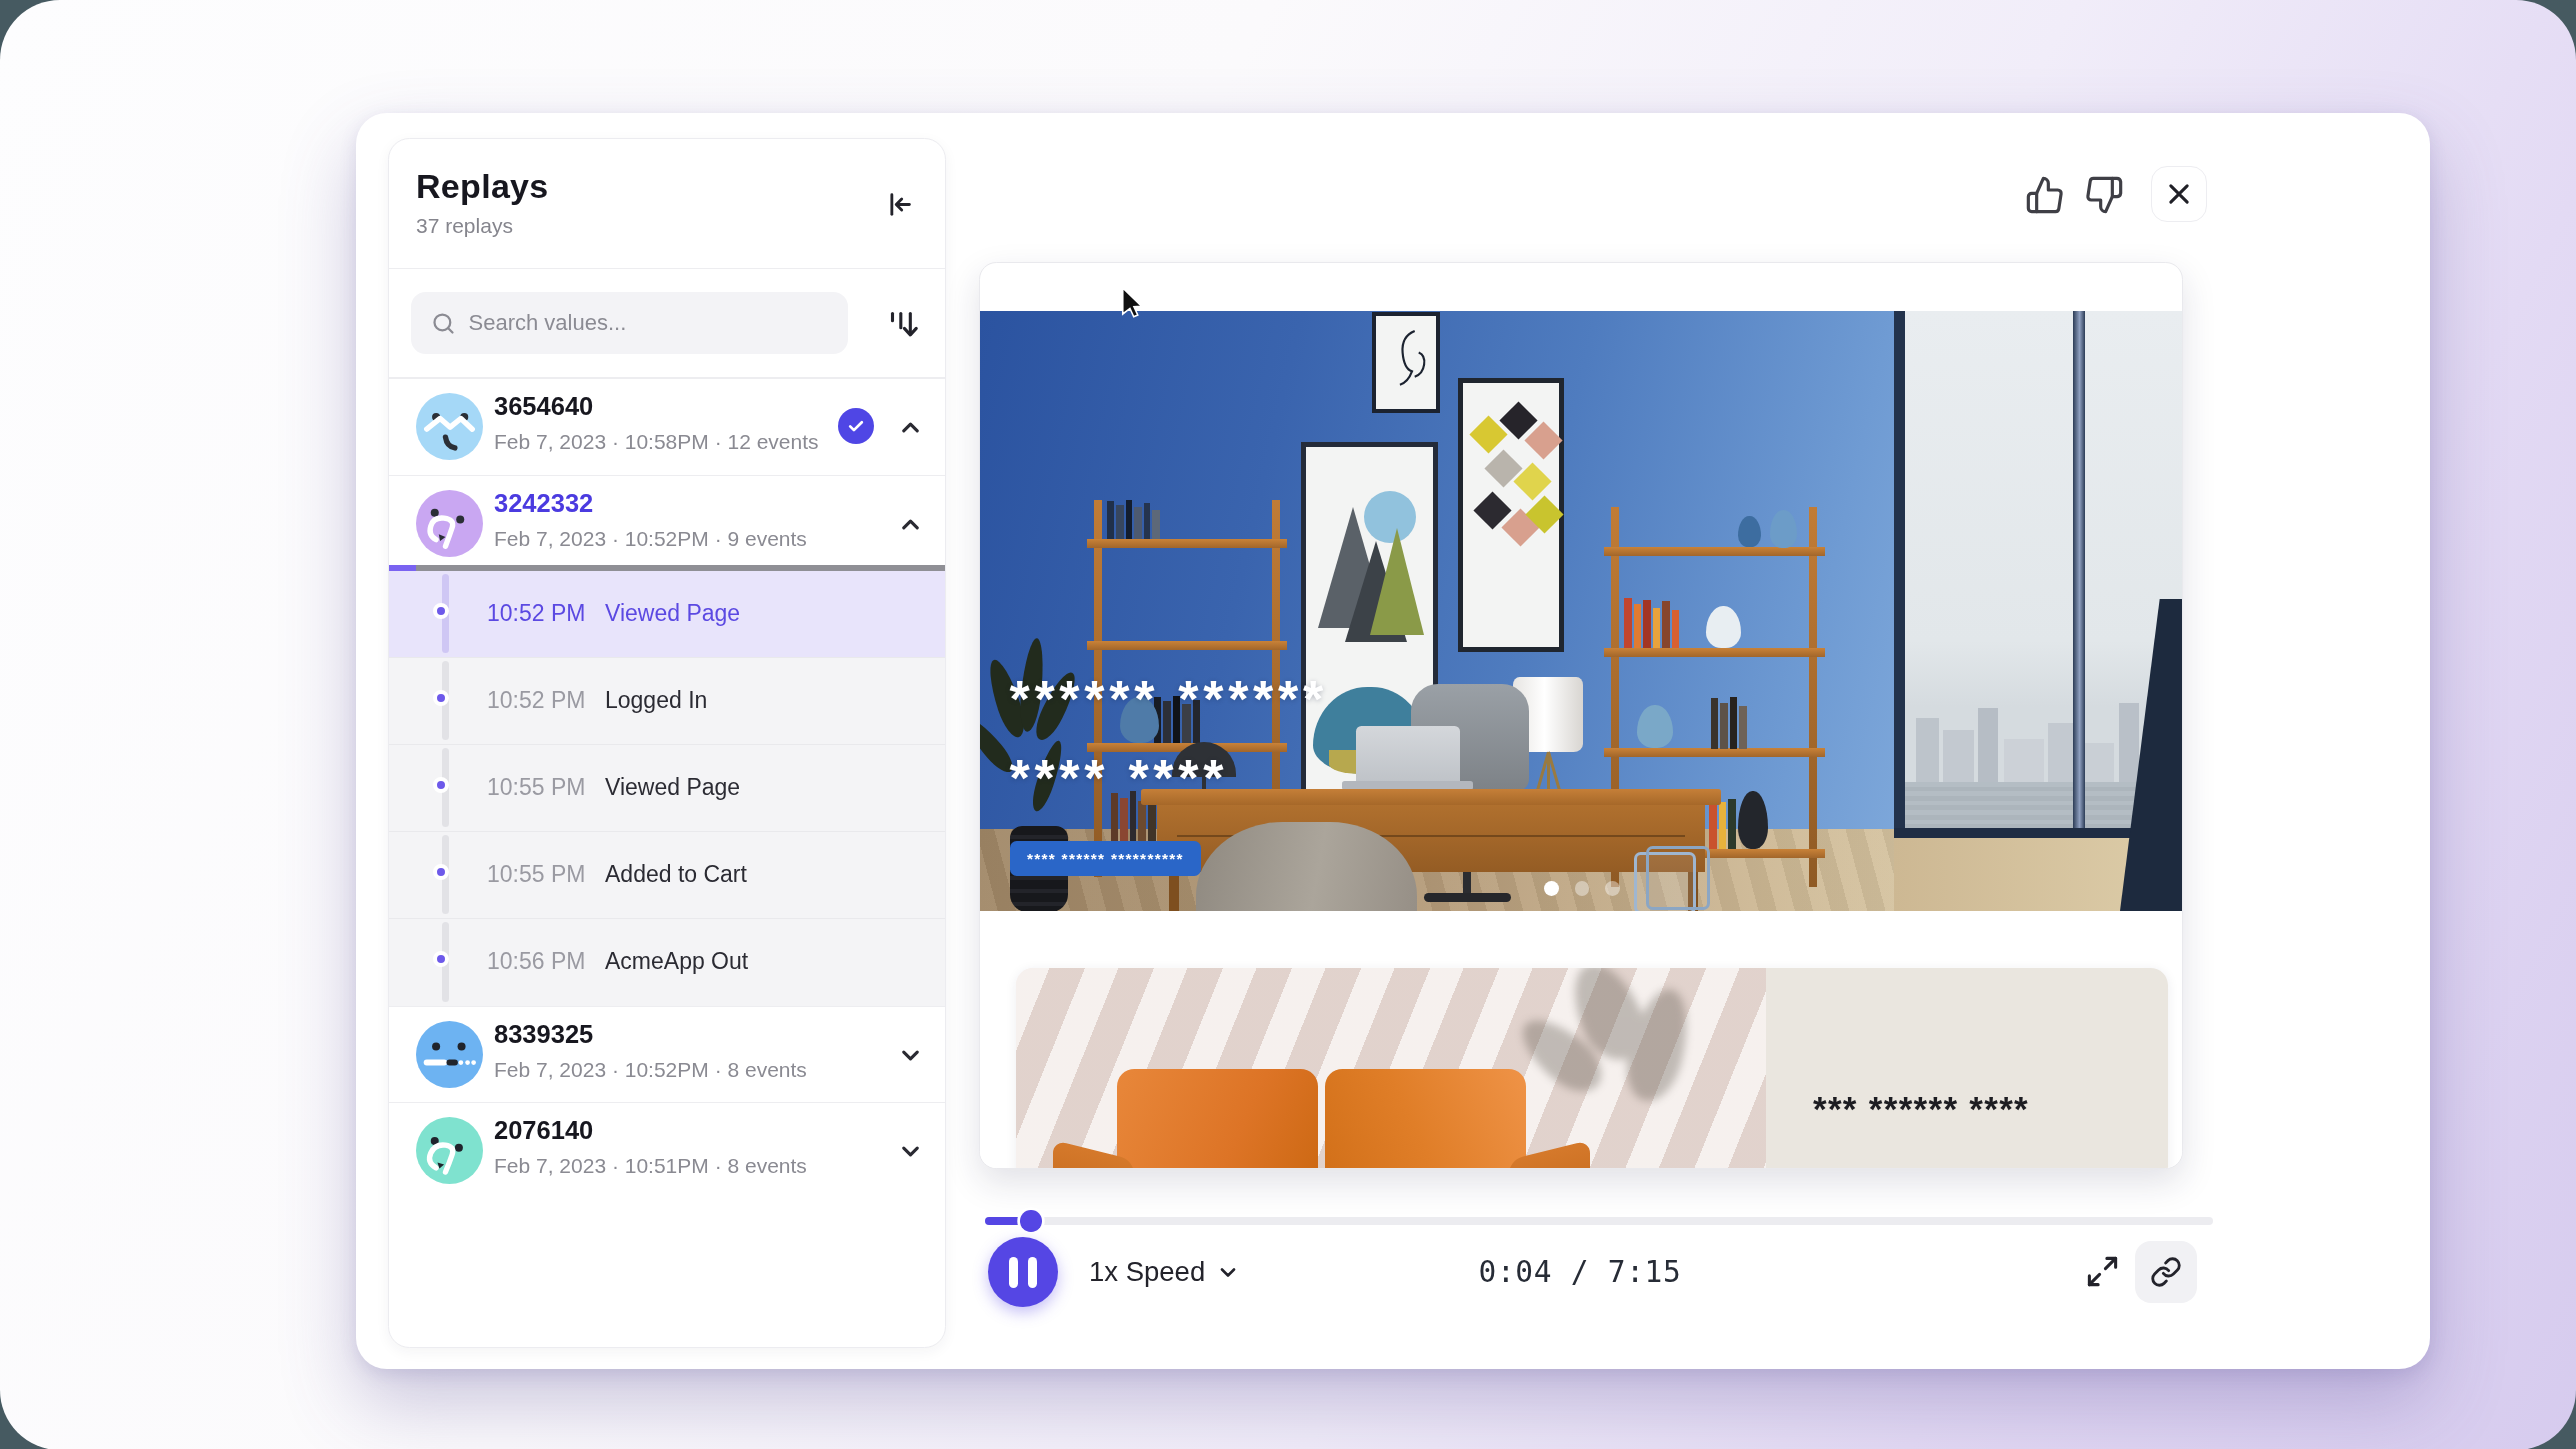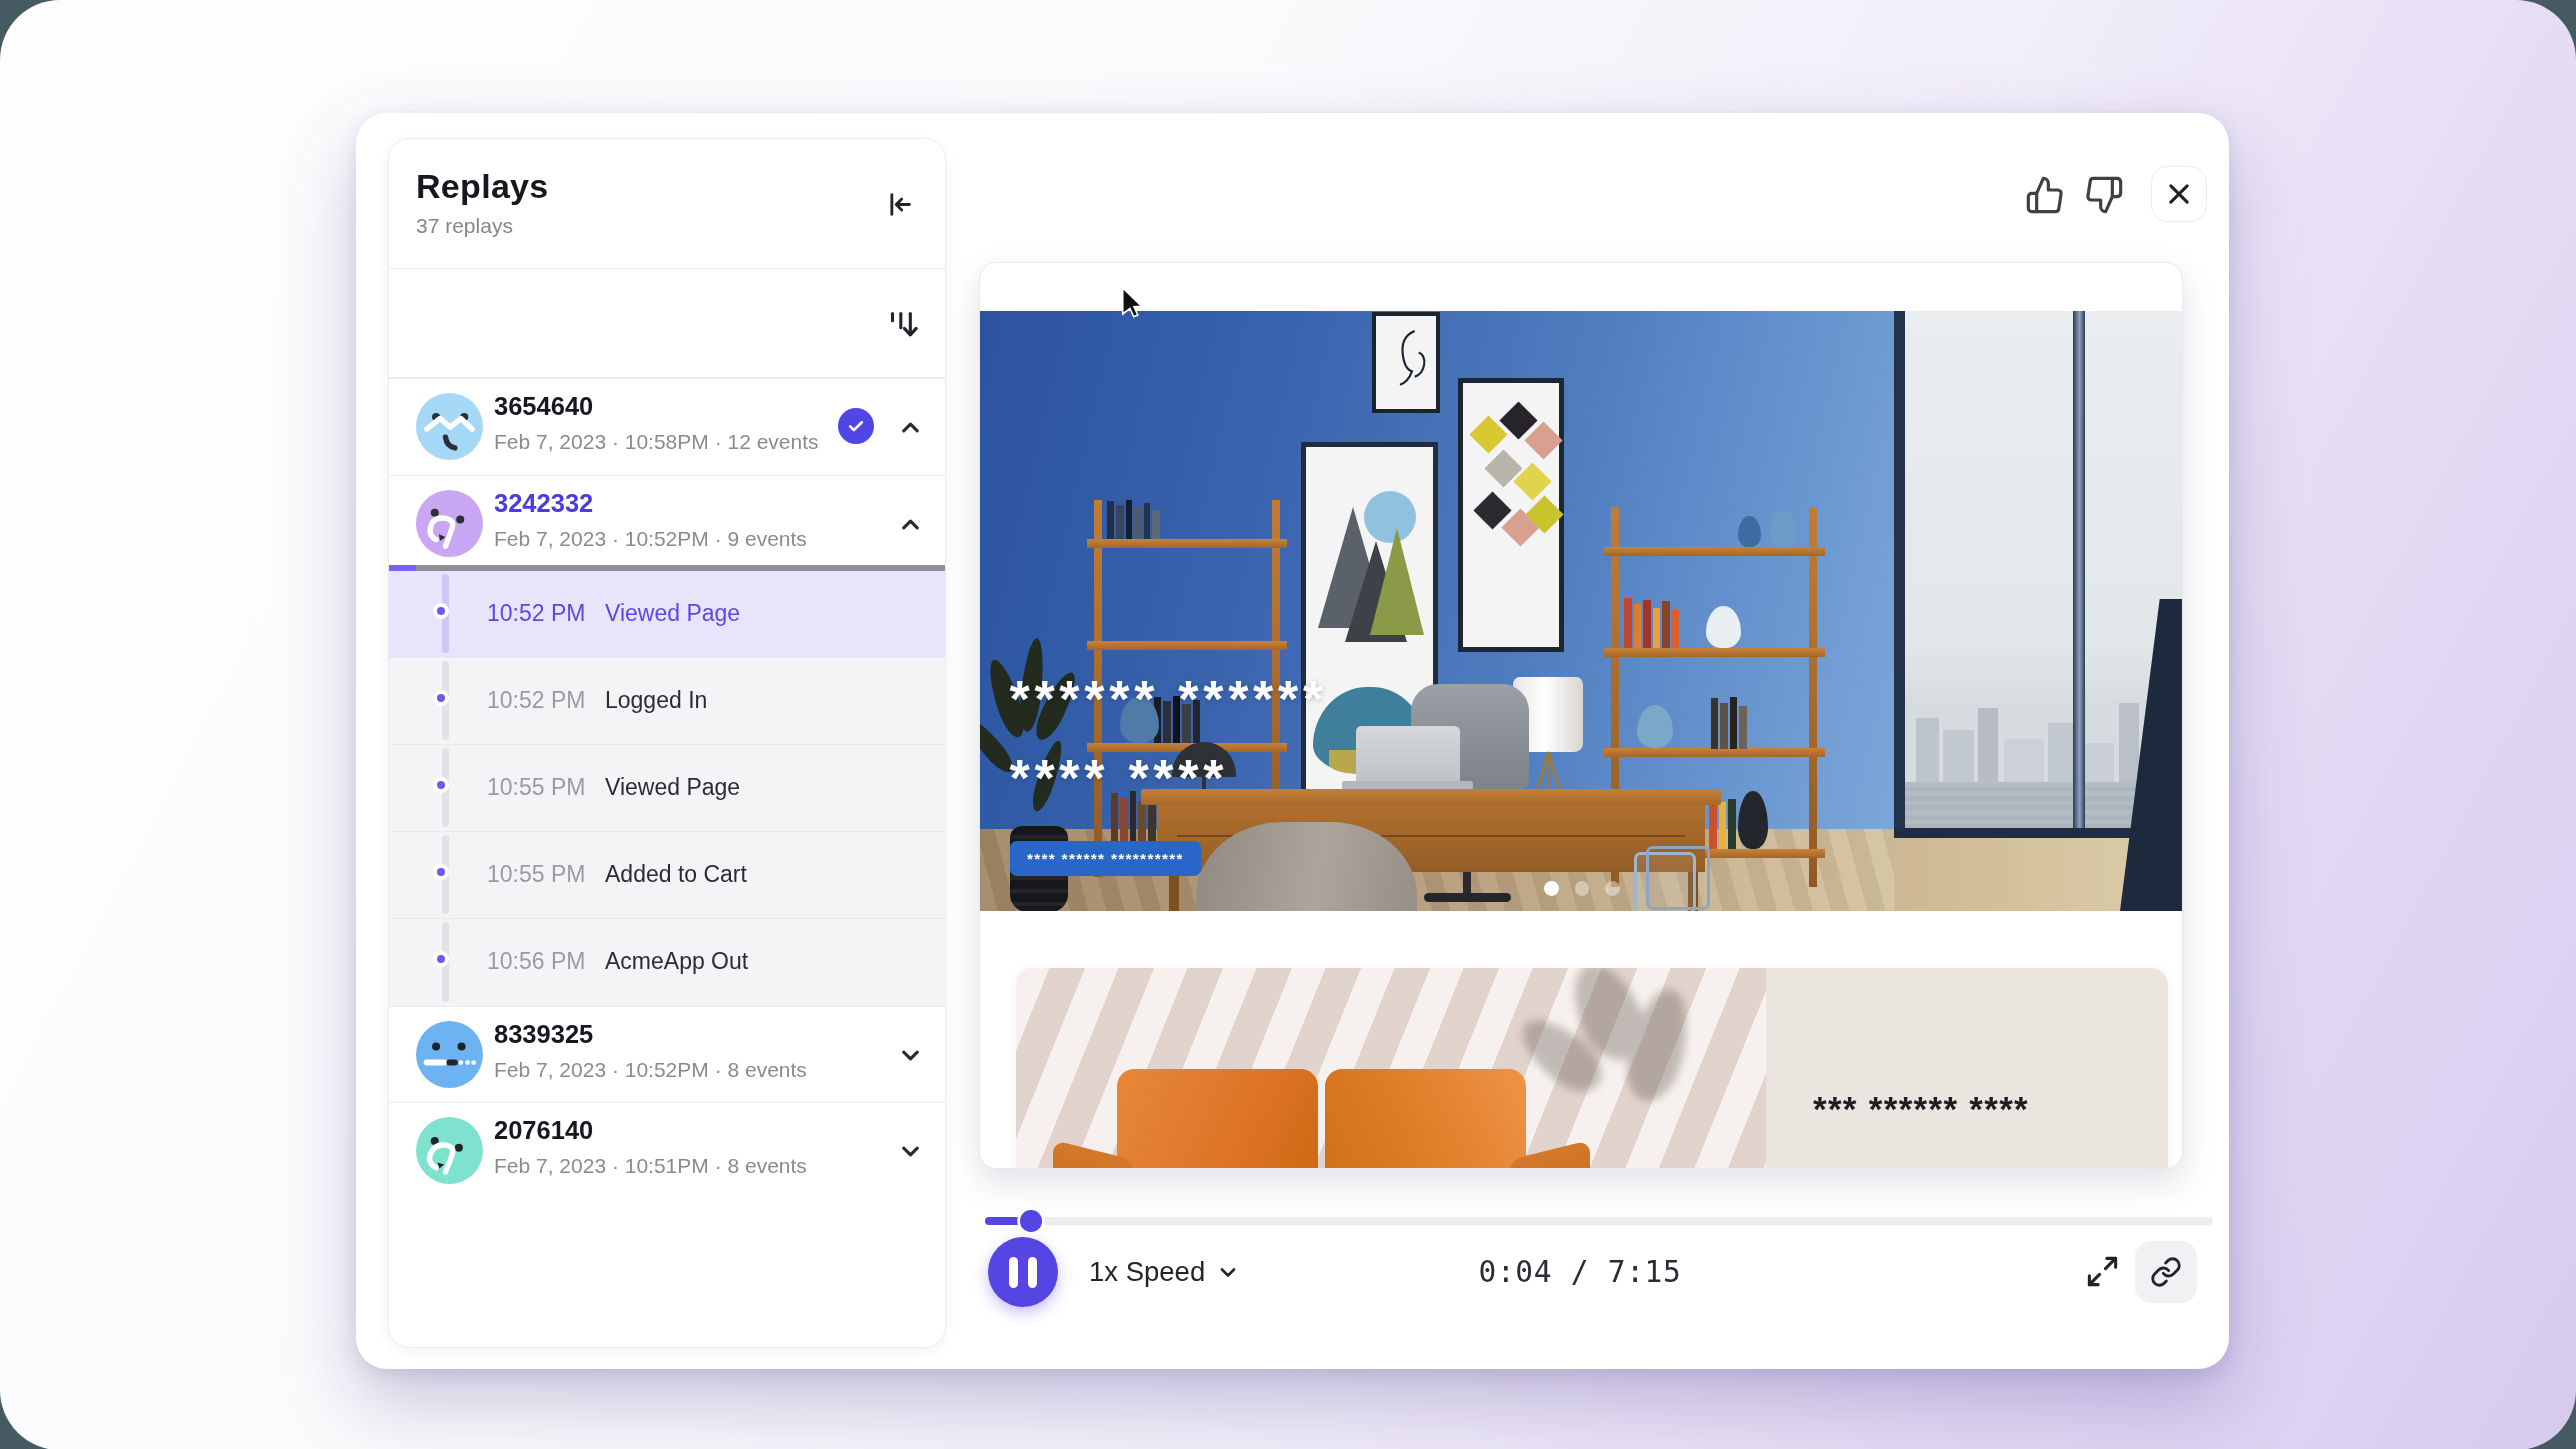--- a/index.html
+++ b/index.html
@@ -1,21 +1,21 @@
 <!DOCTYPE html>
 <html style="font-size:10.7px"><head>
 <meta charset="utf-8">
 <style>
   * { margin:0; padding:0; box-sizing:border-box; }
   html,body { width:2576px; height:1450px; background:#465a61; font-family:"Liberation Sans", sans-serif; }
   .page { position:relative; width:2576px; height:1450px; border-radius:60px; overflow:hidden;
           background:linear-gradient(118deg,#fdfdfe 0%,#fbfafc 38%,#f1edf9 62%,#e3daf4 80%,#d6cbee 100%); }
 
   
-  .app-card { position:absolute; left:356px; top:113px; width:1873px; height:1256px; background:#ffffff;
+  .app-card { position:absolute; left:356px; top:113px; width:2074px; height:1256px; background:#ffffff;
               border-radius:31px; box-shadow:0 34px 74px rgba(88,76,150,.30), 0 5.4px 17.4px rgba(88,76,150,.14); }
 
   
   .sidebar { position:absolute; left:32px; top:25px; width:558px; height:1210px; background:#fff;
              border:1.3px solid #ececf0; border-radius:21.5px; overflow:hidden;
              box-shadow:0 4px 13.4px rgba(30,30,60,.05); }
   .sb-header { position:relative; height:129px; }
   .sb-title { position:absolute; left:27px; top:28px; font-size:34px; font-weight:700; color:#17171f; letter-spacing:0.3px; }
   .sb-count { position:absolute; left:27px; top:75px; font-size:21px; color:#85858d; }
   .collapse-btn { position:absolute; right:24px; top:44px; width:43px; height:43px; display:flex; align-items:center; justify-content:center; cursor:pointer; }
@@ -209,20 +209,29 @@
               <path d="M9 7v18"></path>
                 <path d="M25 16H14"></path>
                 <path d="M18 11l-5 5 5 5"></path>
             </svg>
           </span>
         </div>
       </div>
       <div class="sb-div"></div>
 
       <div class="sb-search">
+        <div class="search-box">
+          <span>
+            <svg width="27" height="27" viewBox="0 0 24 24" fill="none" stroke="#8b8b93" stroke-width="2" stroke-linecap="round">
+              <circle cx="11" cy="11" r="7"></circle>
+                <path d="M20 20l-3.8-3.8"></path>
+            </svg>
+          </span>
+          <input type="text" placeholder="Search values..." style="">
+        </div>
         <div class="sort-btn">
           <span>
             <svg width="38" height="38" viewBox="0 0 32 32" fill="none" stroke="#23232b" stroke-width="2.6" stroke-linecap="round" stroke-linejoin="round">
               <path d="M8 8v6"></path>
                 <path d="M15 8v12"></path>
                 <path d="M23 8v17"></path>
                 <path d="M18 20.5l5 5.5 5-5.5"></path>
             </svg>
           </span>
         </div>

